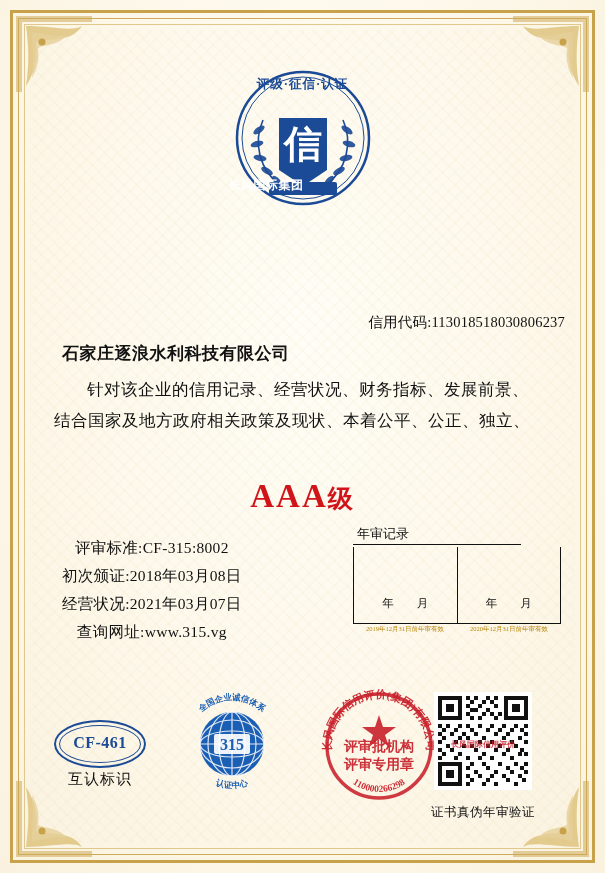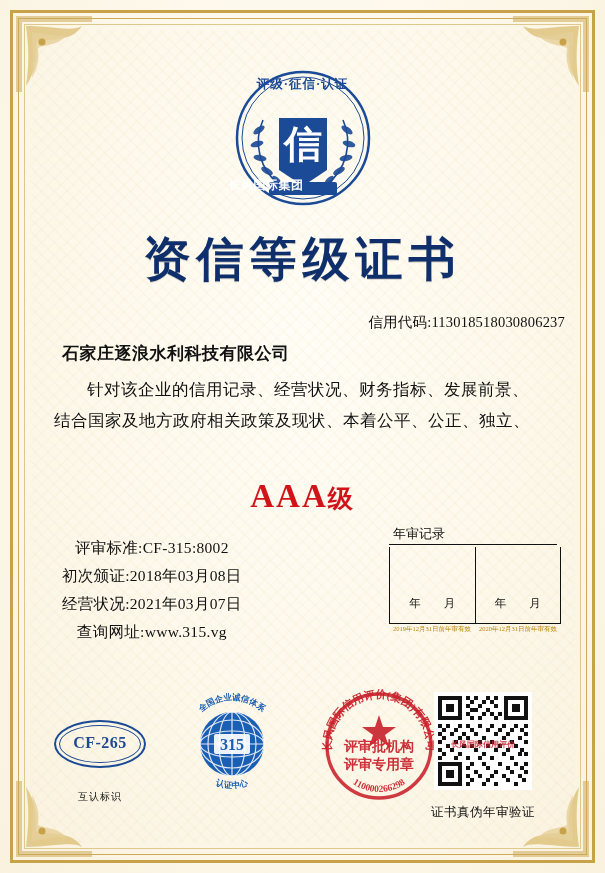--- a/index.html
+++ b/index.html
@@ -177,21 +177,21 @@
     letter-spacing: 0.3px;
     text-align: center;
   }
   .details div { white-space: nowrap; }
 
   
   .review {
     position: absolute;
     right: 14px;
     top: 494px;
-    width: 172px;
+    width: 208px;
   }
   .review-title {
     font-size: 13px;
     color: #111;
     padding-left: 4px;
     margin-bottom: 2px;
     border-bottom: 1px solid #111;
     display: inline-block;
     padding-right: 112px;
     padding-bottom: 1px;
@@ -252,22 +252,22 @@
     position: relative;
   }
   .seal-cf-oval:before {
     content: "";
     position: absolute;
     left: 3px; top: 3px; right: 3px; bottom: 3px;
     border: 1px solid #1b4a96;
     border-radius: 50%;
   }
   .seal-cf-label {
-    margin-top: 22px;
-    font-size: 10px;
+    margin-top: 2px;
+    font-size: 15px;
     color: #111;
     letter-spacing: 1px;
   }
 
   .seal-globe {
     position: absolute;
     left: 148px;
     top: 660px;
     width: 108px;
     height: 108px;
@@ -375,21 +375,20 @@
           <path d="M50 106 L98 106 L74 122 Z" fill="#1b4a96"></path>
           <text x="74" y="93" text-anchor="middle" font-size="38" font-family="'Liberation Serif',serif" fill="#ffffff" font-weight="bold">信</text>
 
           <rect x="40" y="118" width="68" height="13" rx="2" fill="#1b4a96"></rect>
         </svg>
         <div class="emblem-text-top">评级·征信·认证</div>
         <div class="emblem-text-bottom" style="color:#ffffff;">长风国际集团</div>
       </div>
     </div>
 
-    <div class="title">资信等级证书</div>
 
     <div class="credit-code">信用代码:113018518030806237</div>
 
     <div class="company">石家庄逐浪水利科技有限公司</div>
 
     <div class="body-text">
       <p class="indent">针对该企业的信用记录、经营状况、财务指标、发展前景、</p>
       <p>结合国家及地方政府相关政策及现状、本着公平、公正、独立、</p>
     </div>
 
@@ -414,21 +413,21 @@
           <div class="review-ym">年  月</div>
         </div>
       </div>
       <div class="review-notes">
         <div class="review-note">2019年12月31日前年审有效</div>
         <div class="review-note">2020年12月31日前年审有效</div>
       </div>
     </div>
 
     <div class="seal-cf">
-      <div class="seal-cf-oval">CF-265</div>
+      <div class="seal-cf-oval">CF-461</div>
       <div class="seal-cf-label">互认标识</div>
     </div>
 
     <div class="seal-globe">
       <svg width="108" height="108" viewBox="0 0 108 108">
         <defs>
           <path id="globeArcTop" d="M 54 54 m -44 0 a 44 44 0 1 1 88 0" fill="none"></path>
           <path id="globeArcBot" d="M 54 54 m -44 0 a 44 44 0 1 0 88 0" fill="none"></path>
         </defs>
         <circle cx="54" cy="54" r="32" fill="#1b5fb4"></circle>

